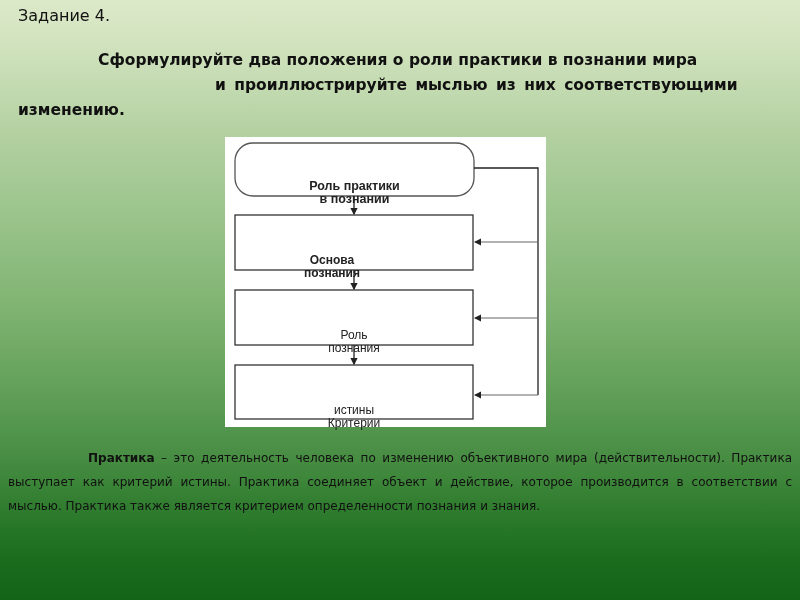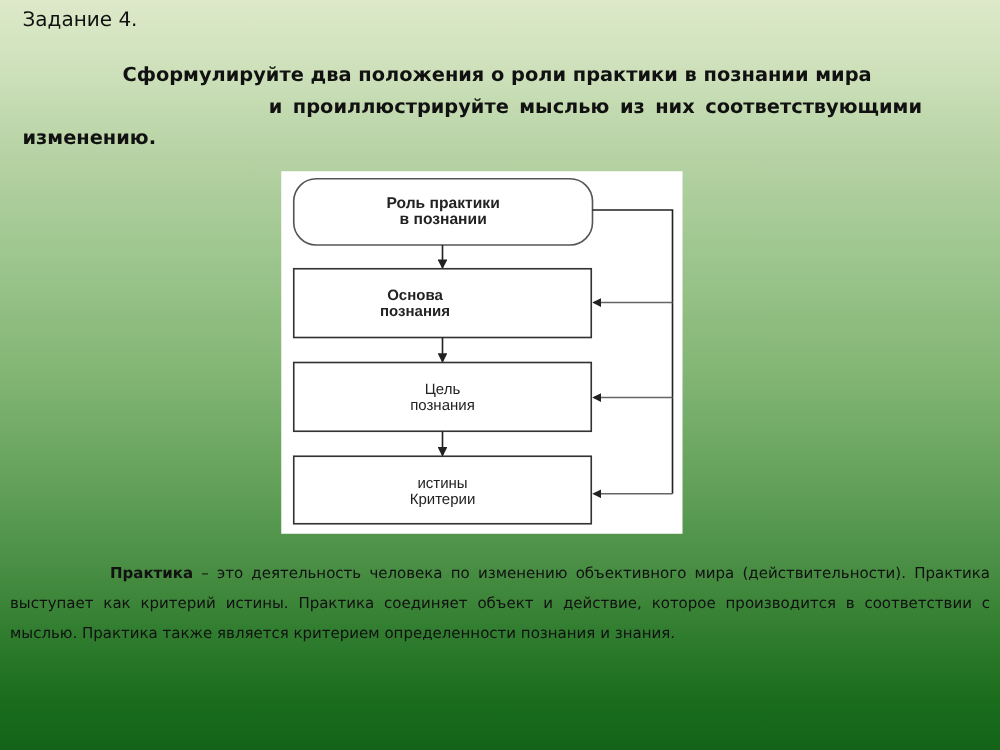--- a/index.html
+++ b/index.html
@@ -20,21 +20,21 @@
     .prompt .l1 { display: block; padding-left: 80px; }
     .prompt .l2 { display: block; padding-left: 197px; word-spacing: 3px; }
     .prompt .l3 { display: block; }
     .diagram {
       position: absolute; left: 225px; top: 137px; width: 321px; height: 290px;
       background: #ffffff;
     }
     .diagram svg { position: absolute; left: 0; top: 0; }
     .node-text {
       position: absolute; text-align: center; font-family: "Liberation Sans", sans-serif;
-      font-size: 12px; line-height: 13px; color: #222;
+      font-size: 12px; line-height: 13px; color: #222; margin-top: 24px;
     }
     .node-text.bold { font-weight: bold; font-size: 12.5px; }
     .definition {
       position: absolute; left: 8px; top: 446px; width: 784px;
       font-size: 12px; line-height: 24px; text-align: justify; color: #111;
     }
     .definition .indent { display: inline-block; width: 80px; }
     .definition b { font-weight: bold; }
   </style>
 </head>
@@ -73,21 +73,21 @@
   </svg>
   <div class="node-text bold" style="left:10px; top:19px; width:239px;">
     <div>Роль практики</div>
     <div>в познании</div>
   </div>
   <div class="node-text" style="left:10px; top:93px; width:194px;font-weight:bold;">
     <div>Основа</div>
     <div>познания</div>
   </div>
   <div class="node-text" style="left:10px; top:168px; width:238px;">
-    <div>Цель</div>
+    <div>Роль</div>
     <div>познания</div>
   </div>
   <div class="node-text" style="left:10px; top:243px; width:238px;">
     <div>истины</div>
     <div>Критерии</div>
   </div>
 </div>
 
 <div class="definition"><span class="indent"></span><b>Практика</b><span> – это деятельность человека по изменению объективного мира (действительности). Практика выступает как критерий истины. Практика соединяет объект и действие, которое производится в соответствии с мыслью. Практика также является критерием определенности познания и знания.</span></div>
 

